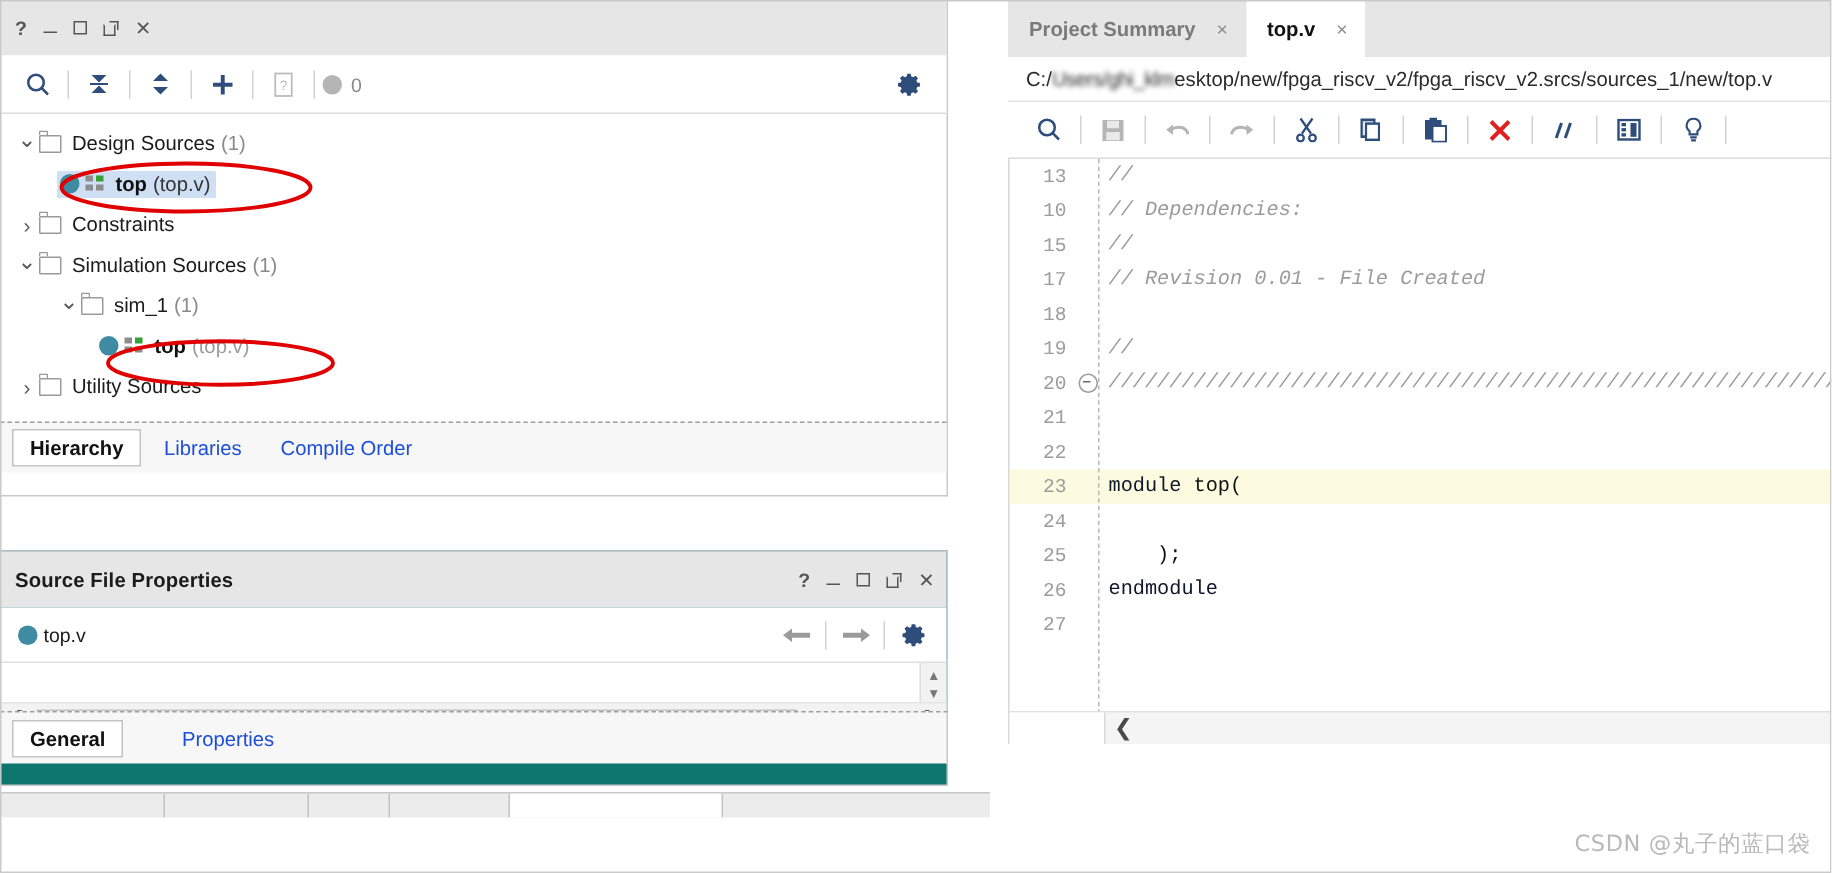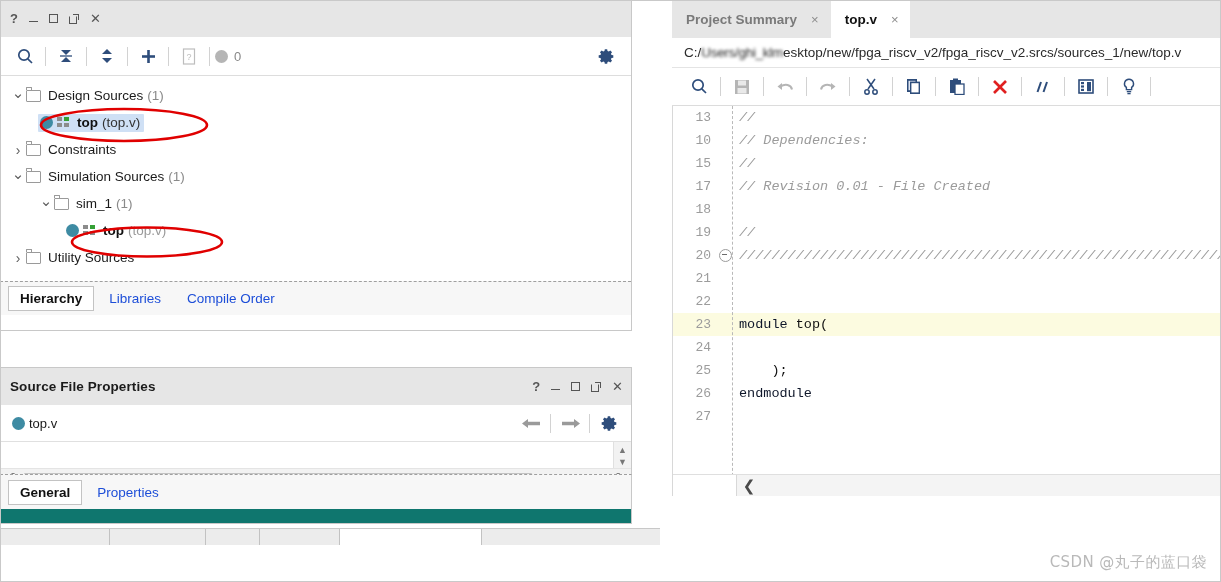--- a/index.html
+++ b/index.html
@@ -106,20 +106,21 @@
   .hs-arrow{width:22px;text-align:center;color:#5a5a5a;font-size:14px;line-height:1;}
   .hs-track{flex:1;height:11px;background:#f2f2f2;position:relative;}
   .hs-thumb{position:absolute;left:2px;top:0;width:508px;height:11px;background:#c2c2c2;border-radius:1px;}
 
   
   #sfp-tabs{
     position:absolute;left:0;top:474px;width:632px;height:35px;
     border-top:1px dashed #9f9f9f;background:#f7f7f7;
     display:flex;align-items:center;padding-left:8px;box-sizing:border-box;
     border-right:1px solid #c8c8c8;
+    gap:24px;
   }
 
   
   #bottom-strip{
     position:absolute;left:0;top:528px;width:660px;height:16px;
     background:#ececec;border-top:1px solid #c8c8c8;overflow:hidden;
   }
   #bottom-strip .seg{position:absolute;top:0;height:16px;border-right:1px solid #c2c2c2;box-sizing:border-box;}
 
   

